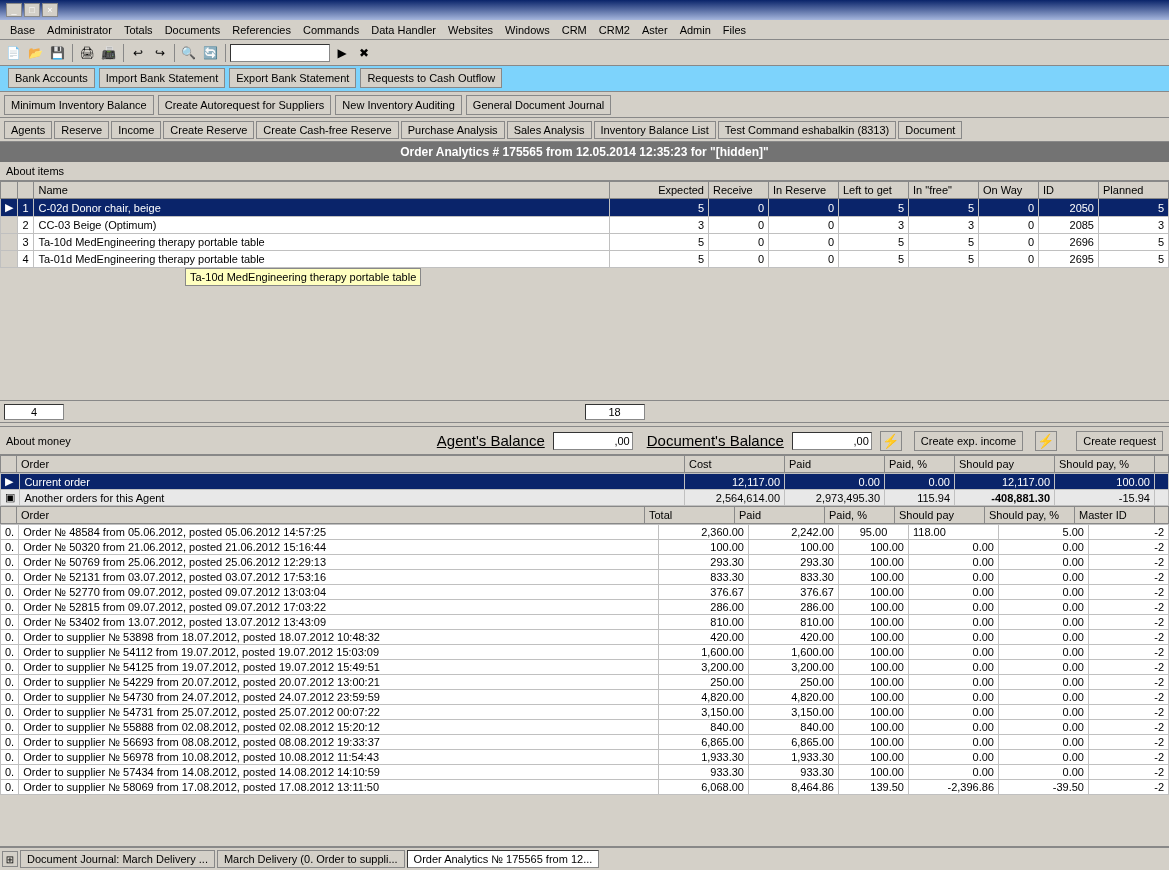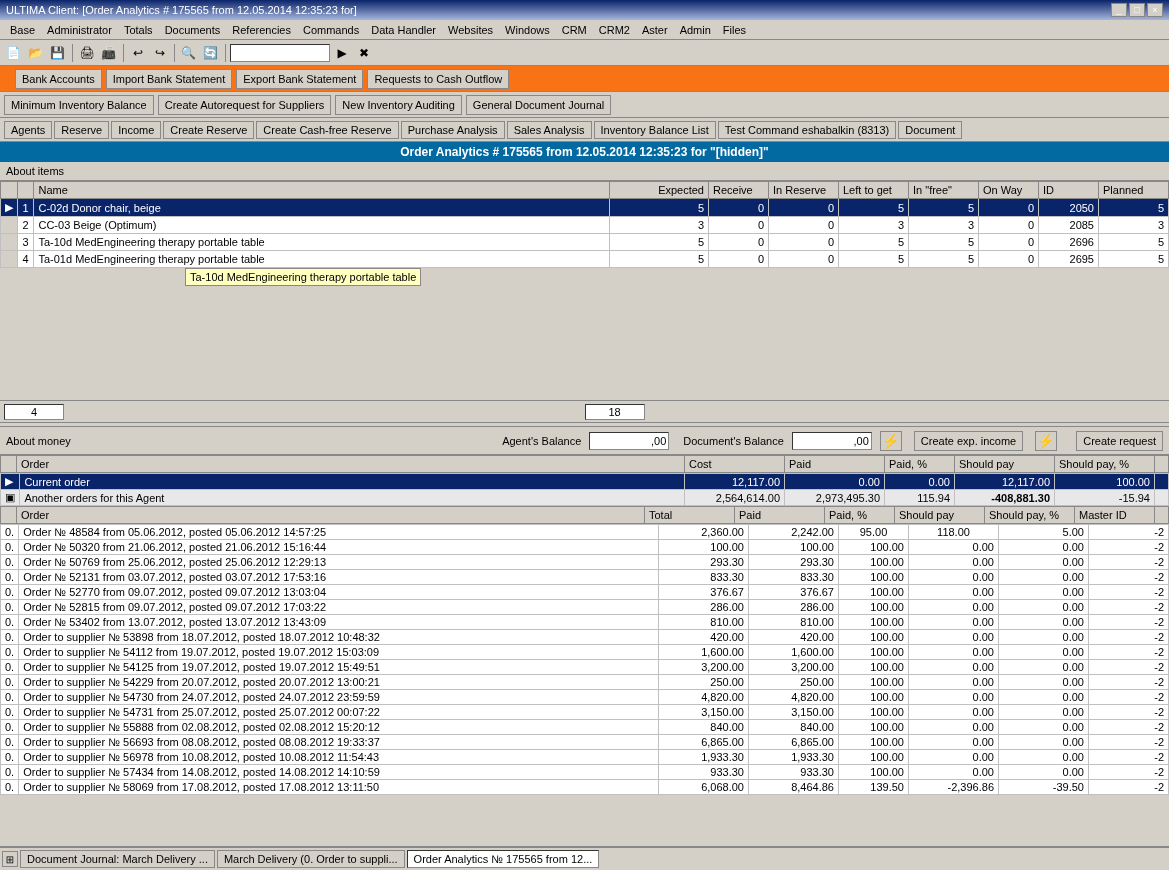--- a/index.html
+++ b/index.html
@@ -8,58 +8,58 @@
     
     #title-bar { background: linear-gradient(to bottom, #0a246a, #a6b6dd); color: white; padding: 3px 6px; display: flex; justify-content: space-between; align-items: center; height: 20px; }
     #title-bar-controls { display: flex; gap: 2px; }
     .title-btn { width: 16px; height: 14px; background: #d4d0c8; border: 1px solid #888; font-size: 9px; display: flex; align-items: center; justify-content: center; cursor: pointer; }
 
     
     #menu-bar { background: #d4d0c8; padding: 2px 4px; display: flex; gap: 0; border-bottom: 1px solid #888; height: 20px; }
     .menu-item { padding: 2px 6px; font-size: 11px; cursor: pointer; white-space: nowrap; }
 
     
-    #toolbar1 { background: #f97316; padding: 2px 15px; display: flex; align-items: center; gap: 4px; border-bottom: 1px solid #888; height: 26px; }
+    #toolbar1 { background: #7dd3fc; padding: 2px 8px; display: flex; gap: 4px; border-bottom: 1px solid #888; height: 26px; }
     .toolbar-btn { padding: 1px 6px; font-size: 11px; background: #d4d0c8; border: 1px solid #888; cursor: pointer; white-space: nowrap; height: 20px; }
     .toolbar-input { width: 100px; height: 18px; border: 1px inset #888; background: white; padding: 0 2px; font-size: 11px; }
 
     
     #toolbar2 { background: #d4d0c8; padding: 2px 4px; display: flex; align-items: center; gap: 4px; border-bottom: 1px solid #888; height: 26px; }
 
     
     #toolbar-icons { background: #d4d0c8; padding: 2px 4px; display: flex; align-items: center; gap: 2px; border-bottom: 1px solid #888; height: 26px; }
     .icon-btn { width: 20px; height: 20px; display: flex; align-items: center; justify-content: center; border: 1px solid transparent; cursor: pointer; font-size: 12px; }
 
     
     #nav-toolbar { background: #d4d0c8; padding: 1px 4px; display: flex; align-items: center; gap: 2px; border-bottom: 1px solid #888; height: 24px; }
     .nav-btn { padding: 1px 6px; font-size: 11px; background: #d4d0c8; border: 1px solid #888; cursor: pointer; white-space: nowrap; height: 18px; }
 
     
-    #page-title-bar { background: #0369a1; color: white; text-align: center; padding: 3px; font-size: 12px; font-weight: bold; }
+    #page-title-bar { background: #737373; color: white; text-align: center; padding: 3px; font-size: 12px; font-weight: bold; }
 
     
     .section-header { background: #d4d0c8; padding: 3px 6px; font-size: 11px; border-bottom: 1px solid #888; font-weight: normal; }
 
     
     .data-table { width: 100%; border-collapse: collapse; font-size: 11px; }
     .data-table th { background: #d4d0c8; border: 1px solid #888; padding: 2px 4px; text-align: left; font-weight: normal; white-space: nowrap; }
     .data-table td { border: 1px solid #c0c0c0; padding: 2px 4px; background: white; white-space: nowrap; }
     .selected-row td { background: #0a246a !important; color: white !important; }
     .row-indicator { width: 16px; text-align: center; background: #d4d0c8 !important; border-right: 2px solid #888; }
     .num-cell { text-align: right; }
     .highlight-cell { background: #0a246a !important; color: white !important; }
 
     
     #status-bar { background: #d4d0c8; border-top: 1px solid #888; display: flex; align-items: center; padding: 1px 4px; height: 22px; font-size: 11px; }
     .status-item { padding: 1px 4px; border: 1px inset #888; background: white; min-width: 60px; height: 16px; display: inline-flex; align-items: center; justify-content: center; font-size: 11px; }
 
     
     #money-section { display: flex; flex-direction: column; height: calc(100vh - 390px); }
     .money-header { background: #d4d0c8; padding: 2px 6px; display: flex; align-items: center; gap: 8px; border-bottom: 1px solid #888; height: 28px; flex-shrink: 0; }
-    .balance-label { font-size: 11px; }
+    .balance-label { font-size: 15px; text-decoration: underline; }
     .balance-input { width: 80px; height: 18px; border: 1px inset #888; background: white; text-align: right; padding: 0 2px; font-size: 11px; }
     .lightning-btn { width: 22px; height: 20px; border: 1px solid #888; background: #d4d0c8; cursor: pointer; display: flex; align-items: center; justify-content: center; font-size: 14px; color: #ffd700; }
 
     
     .sub-table { width: 100%; border-collapse: collapse; font-size: 11px; }
     .sub-table th { background: #d4d0c8; border: 1px solid #888; padding: 2px 4px; text-align: left; font-weight: normal; white-space: nowrap; }
     .sub-table td { border: 1px solid #c0c0c0; padding: 1px 4px; background: white; white-space: nowrap; overflow: hidden; }
     .group-row td { background: #e8e8e8 !important; }
     .current-order td { background: #0a246a !important; color: white !important; }
 
@@ -85,21 +85,20 @@
 
     .inner-scroll { overflow-y: auto; flex: 1; }
     .inner-scroll::-webkit-scrollbar { width: 14px; }
     .inner-scroll::-webkit-scrollbar-track { background: #d4d0c8; }
     .inner-scroll::-webkit-scrollbar-thumb { background: #a0a0a0; border: 1px solid #888; }
   </style>
 </head>
 <body>
 
 <div id="title-bar">
-  <span>ULTIMA Client: [Order Analytics # 175565 from 12.05.2014 12:35:23 for]</span>
   <div id="title-bar-controls">
     <div class="title-btn">_</div>
     <div class="title-btn">□</div>
     <div class="title-btn">×</div>
   </div>
 </div>
 
 <div id="menu-bar">
   <span class="menu-item">Base</span>
   <span class="menu-item">Administrator</span>
@@ -338,21 +337,21 @@
 
       <div class="inner-scroll">
         <table class="sub-table" style="width:100%;" id="sub-rows-table">
           <tbody id="sub-tbody">
           <tr>
     <td style="width:16px;">0.</td>
     <td style="min-width:340px;">Order № 48584 from 05.06.2012, posted 05.06.2012 14:57:25</td>
     <td style="width:90px;text-align:right;">2,360.00</td>
     <td style="width:90px;text-align:right;">2,242.00</td>
     <td style="width:70px;text-align:center;">95.00</td>
-    <td style="width:90px;text-align:center;">118.00</td>
+    <td style="width:90px;text-align:left;">118.00</td>
     <td style="width:90px;text-align:right;">5.00</td>
     <td style="width:80px;text-align:right;">-2</td>
   </tr>
               <tr>
     <td style="width:16px;">0.</td>
     <td style="min-width:340px;margin-left:48px;">Order № 50320 from 21.06.2012, posted 21.06.2012 15:16:44</td>
     <td style="width:90px;text-align:right;">100.00</td>
     <td style="width:90px;text-align:right;">100.00</td>
     <td style="width:70px;text-align:right;">100.00</td>
     <td style="width:90px;text-align:right;">0.00</td>

